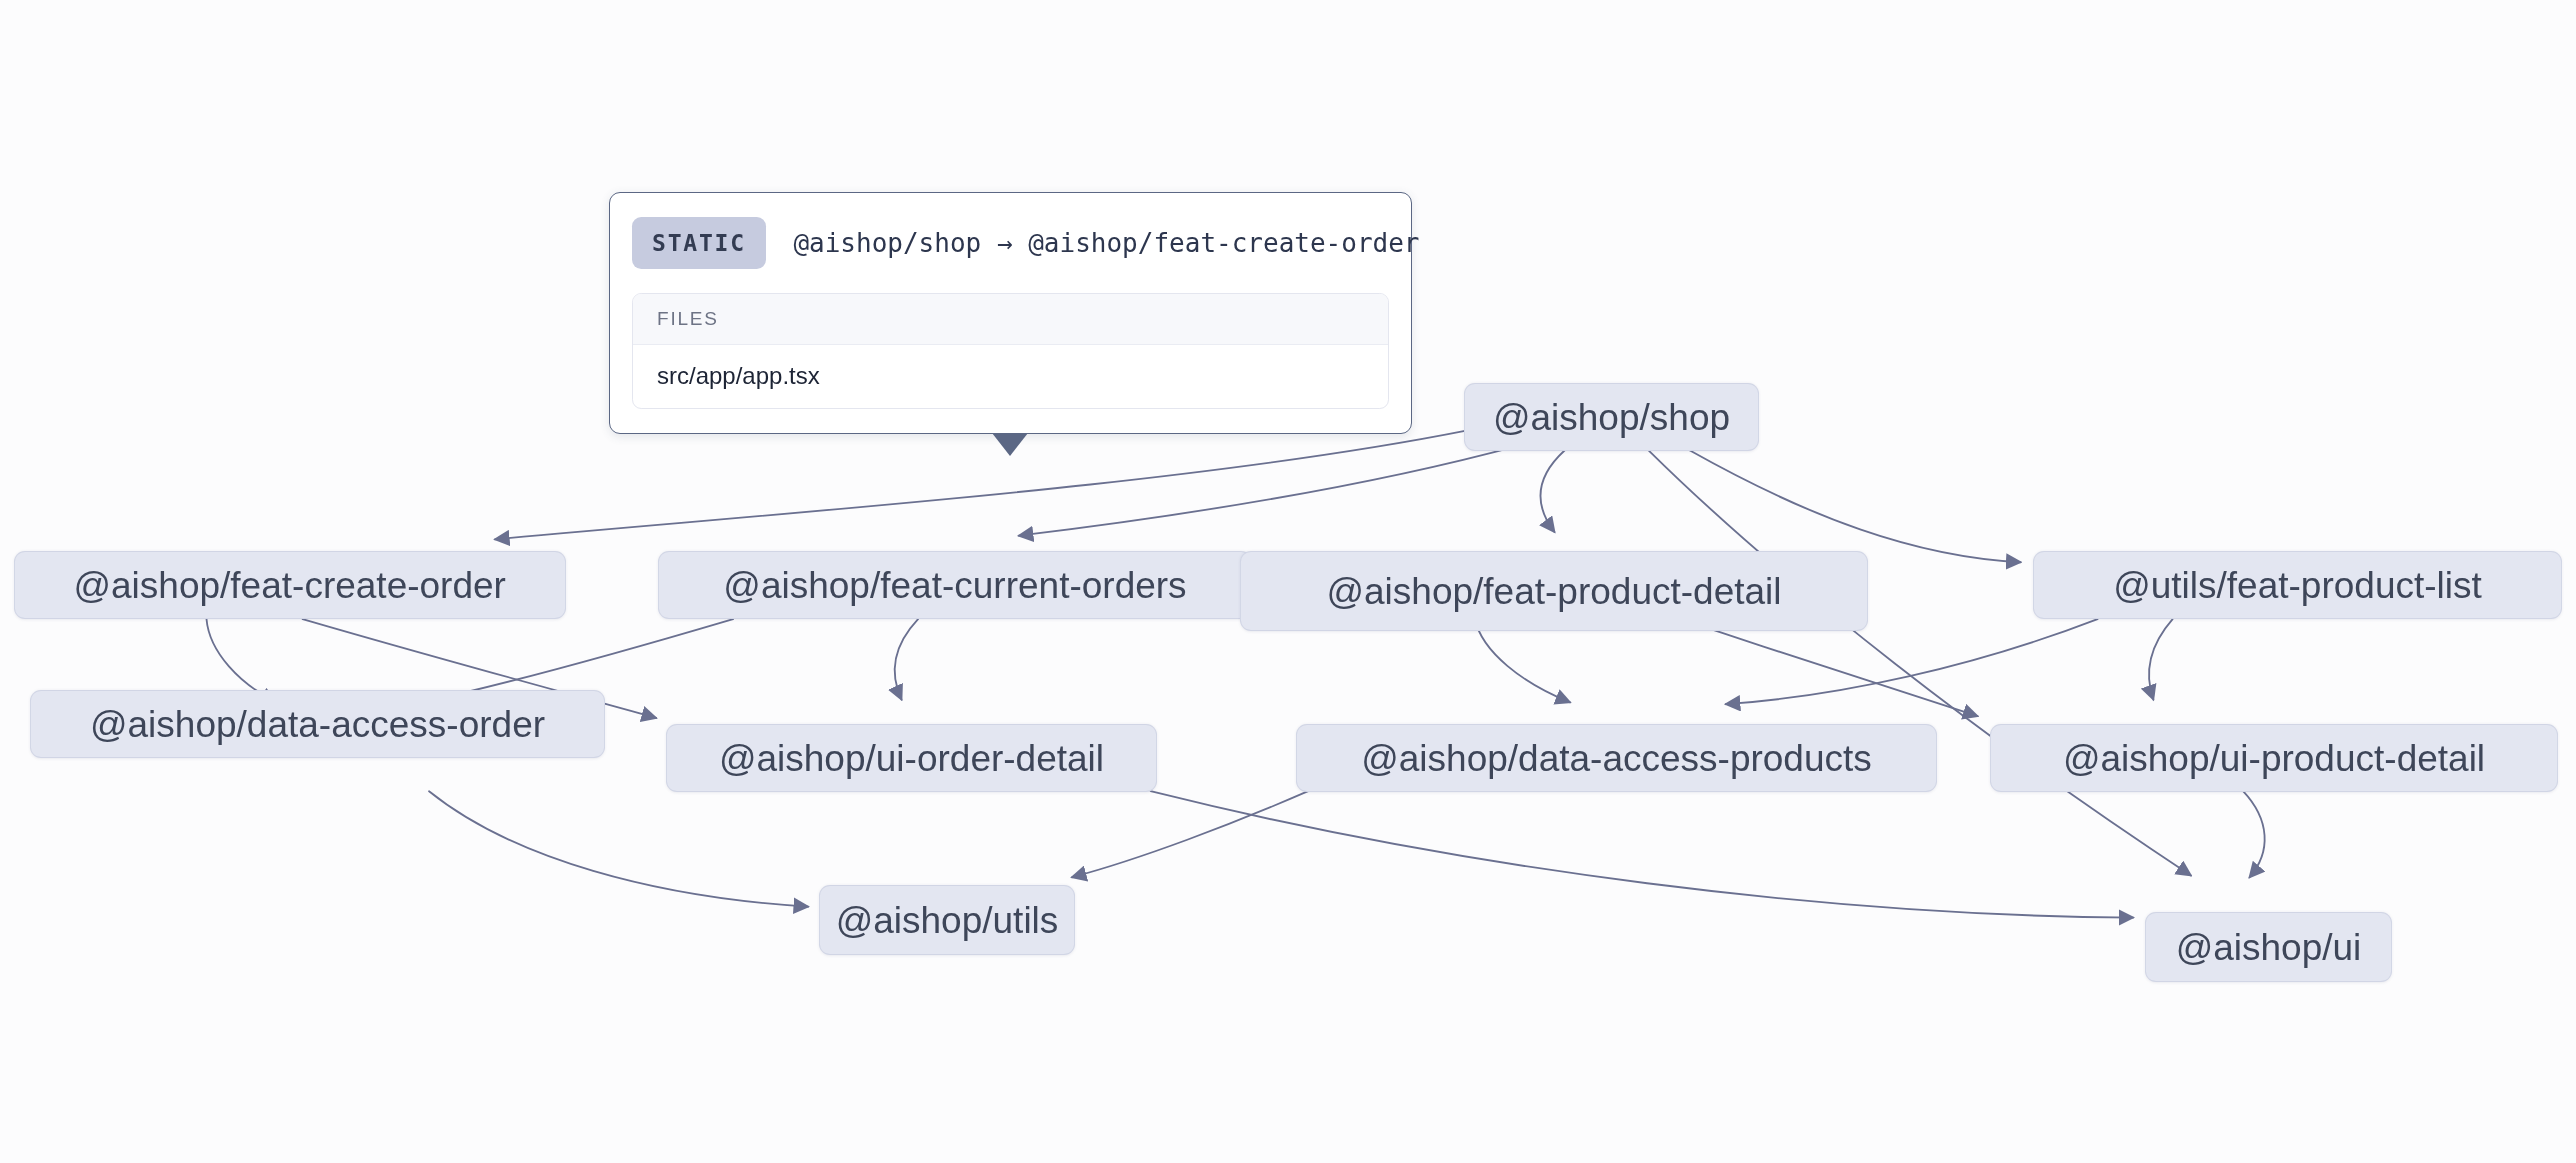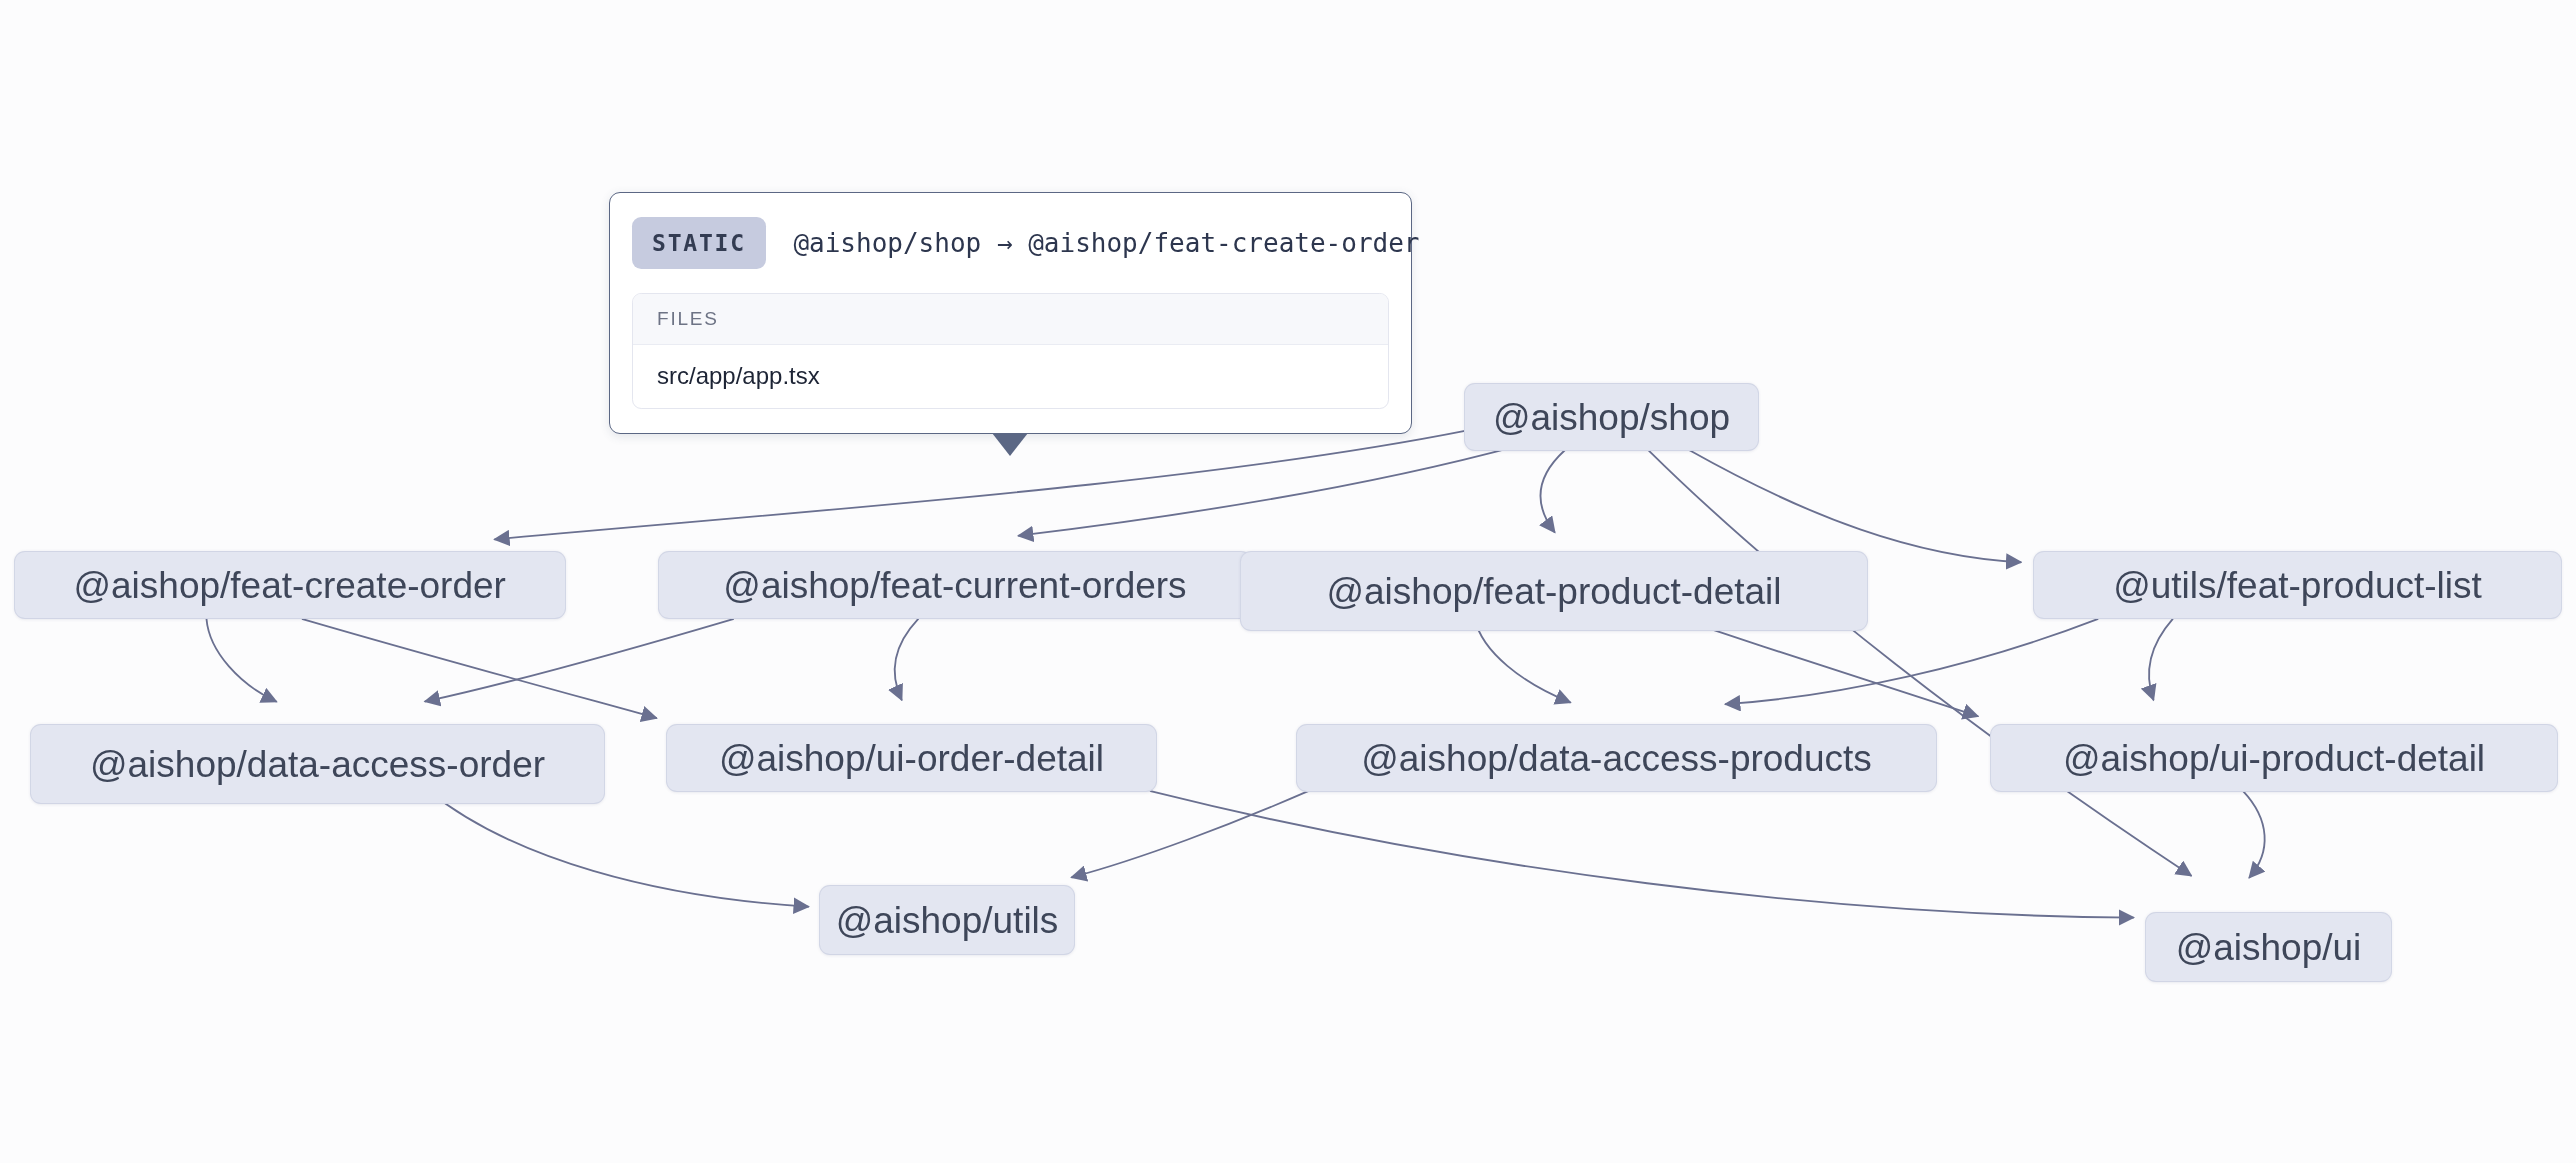--- a/index.html
+++ b/index.html
@@ -131,21 +131,21 @@
         <path d="M2449,864 C2478,895 2480,930 2456,958" class="edge" marker-end="url(#arrow)"></path>
       </g>
   </svg>
 
   <div>
       <div class="node" style="left: 1464px; top: 383px; width: 295px; height: 68px;">@aishop/shop</div>
       <div class="node" style="left: 13.7px; top: 551px; width: 552px; height: 68px;">@aishop/feat-create-order</div>
       <div class="node" style="left: 658px; top: 551px; width: 594px; height: 68px;">@aishop/feat-current-orders</div>
       <div class="node" style="left: 1240px; top: 551px; width: 628px; height: 80px;">@aishop/feat-product-detail</div>
       <div class="node" style="left: 2033px; top: 551px; width: 529px; height: 68px;">@utils/feat-product-list</div>
-      <div class="node" style="left: 30px; top: 724px; width: 575px; height: 80px;">@aishop/data-access-order</div>
+      <div class="node" style="left: 30px; top: 690px; width: 575px; height: 68px;">@aishop/data-access-order</div>
       <div class="node" style="left: 666px; top: 724px; width: 491px; height: 68px;">@aishop/ui-order-detail</div>
       <div class="node" style="left: 1296px; top: 724px; width: 641px; height: 68px;">@aishop/data-access-products</div>
       <div class="node" style="left: 1990px; top: 724px; width: 568px; height: 68px;">@aishop/ui-product-detail</div>
       <div class="node" style="left: 819px; top: 885px; width: 256px; height: 70px;">@aishop/utils</div>
       <div class="node" style="left: 2145px; top: 886px; width: 247px; height: 70px; margin-top: 26px;">@aishop/ui</div>
     </div>
 
   <div class="tooltip">
     <div class="tooltip-top">
       <span class="badge">STATIC</span>

